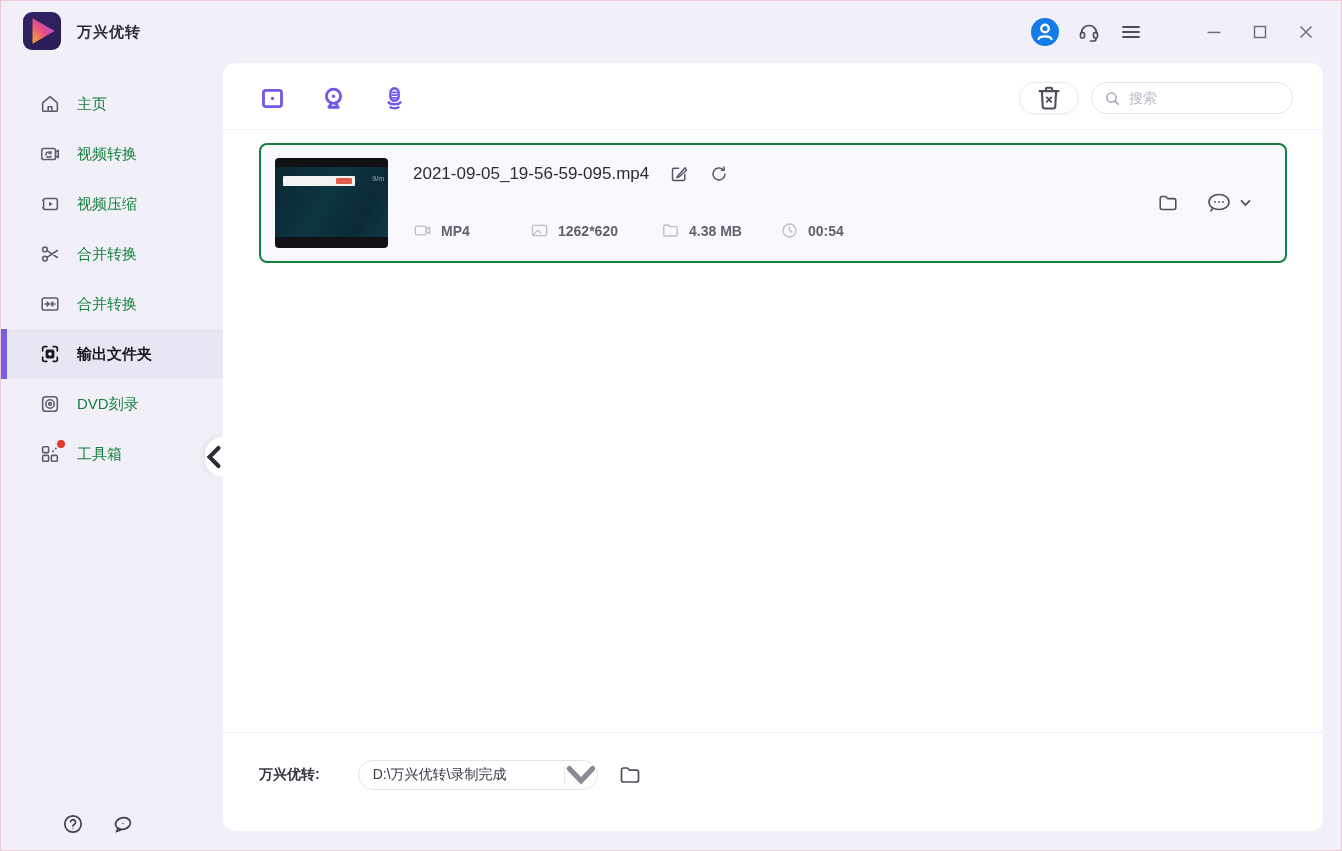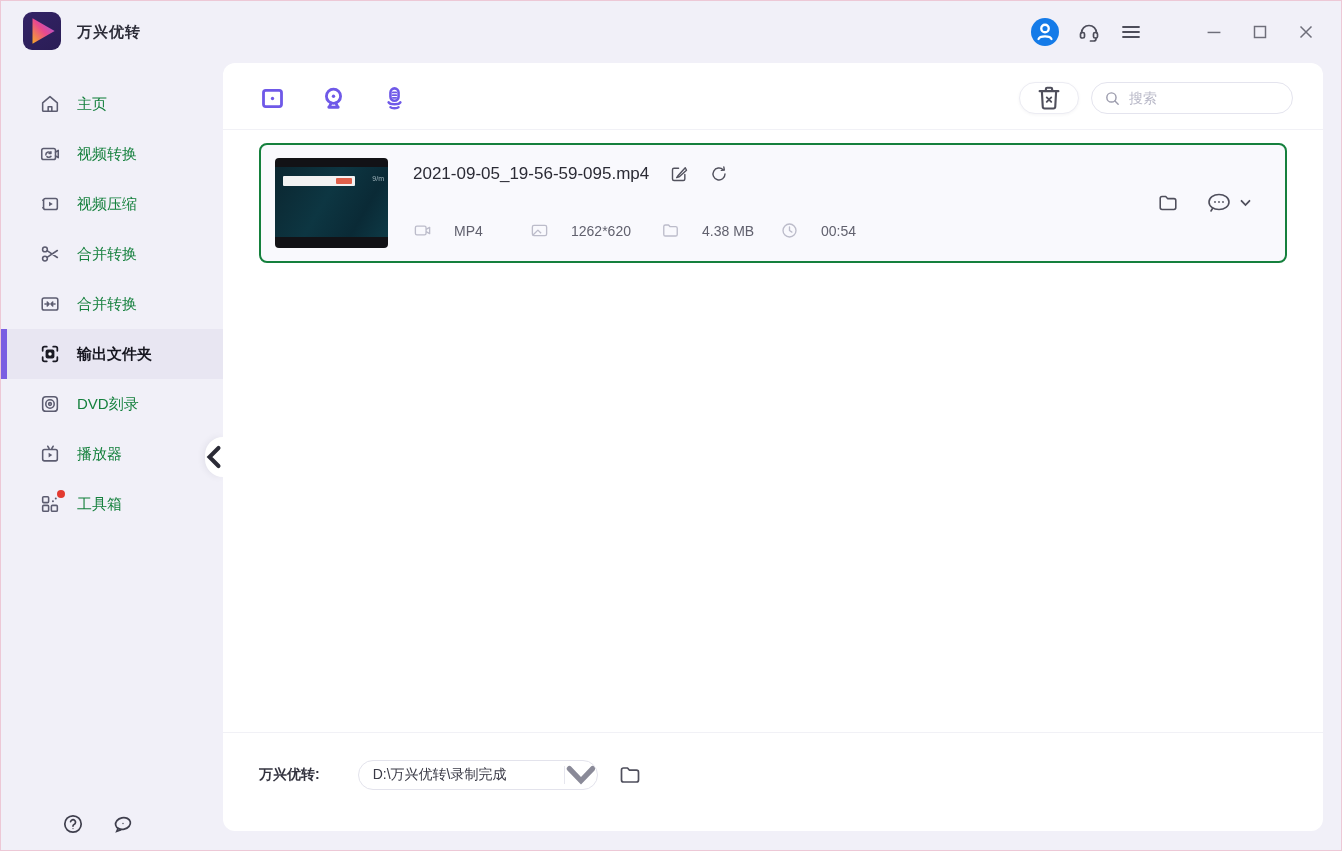--- a/index.html
+++ b/index.html
@@ -55,21 +55,21 @@
   .thumb { position:absolute; left:14px; top:13px; width:113px; height:90px; border-radius:4px; background:#121216; overflow:hidden; }
   .thumb-frame { position:absolute; left:0; right:0; top:9px; bottom:11px;
                  background:linear-gradient(120deg,#0b2630 0%,#0d3642 45%,#0a2a36 75%,#0e3a46 100%); }
   .thumb-bar { position:absolute; left:8px; top:18px; width:72px; height:10px; background:#f2f2f2; border-radius:1px; }
   .thumb-chip { position:absolute; right:3px; top:2px; width:16px; height:6px; background:#e0604a; border-radius:1px; }
   .thumb-wm { position:absolute; right:4px; top:17px; font-size:7px; color:#9fb4bc; }
   .file-head { position:absolute; left:152px; top:19px; display:flex; align-items:center; gap:20px; }
   .file-name { font-size:17px; color:#2b2b35; }
   .fh-icon { width:20px; height:20px; color:#52525e; cursor:pointer; }
   .meta-row { position:absolute; left:152px; top:76px; display:flex; align-items:center; }
-  .meta { display:flex; align-items:center; gap:22px; font-size:14px; color:#61616e; }
+  .meta { display:flex; align-items:center; gap:9px; font-size:14px; color:#61616e;font-weight:bold; }
   .meta .mico { width:19px; height:19px; color:#bcbcca; }
   .m1 { width:117px; } .m2 { width:131px; } .m3 { width:119px; }
   .card-actions { position:absolute; right:34px; top:0; height:100%; display:flex; align-items:center; gap:26px; }
   .ca-icon { width:22px; height:22px; color:#4f4f5c; cursor:pointer; }
   .more-wrap { display:flex; align-items:center; gap:7px; color:#4f4f5c; cursor:pointer; }
 
   
   .hr2 { position:absolute; top:669px; left:0; right:0; height:1px; background:#f1f1f6; }
   .footer-row { position:absolute; top:697px; left:36px; display:flex; align-items:center; }
   .out-label { font-size:14px; font-weight:bold; color:#33333f; }
@@ -205,30 +205,20 @@
           <svg viewBox="0 0 24 24" fill="none" stroke="currentColor" stroke-width="1.7">
             <rect x="4" y="4" width="16" height="16" rx="3.5"></rect>
               <circle cx="12" cy="12" r="4.6"></circle>
               <circle cx="12" cy="12" r="1.5"></circle>
           </svg>
         </span>
         <span>DVD刻录</span>
       </div>
       <div class="nav-item">
         <span class="nico">
-          <svg viewBox="0 0 24 24" fill="none" stroke="currentColor" stroke-width="1.7" stroke-linejoin="round" stroke-linecap="round">
-            <rect x="4" y="7" width="16" height="12.5" rx="2"></rect>
-              <path d="M9.5 3.5 11 6M15.5 3.5 14 6"></path>
-            <path d="M10.5 10.6l4 2.6-4 2.6z" fill="currentColor" stroke="none"></path>
-          </svg>
-        </span>
-        <span>播放器</span>
-      </div>
-      <div class="nav-item">
-        <span class="nico">
           <svg viewBox="0 0 24 24" fill="none" stroke="currentColor" stroke-width="1.7">
             <rect x="4" y="4" width="6.5" height="6.5" rx="1.2"></rect>
             <rect x="4" y="13.5" width="6.5" height="6.5" rx="1.2"></rect>
             <rect x="13.5" y="13.5" width="6.5" height="6.5" rx="1.2"></rect>
             <circle cx="15.2" cy="9" r="1.1" fill="currentColor" stroke="none"></circle>
             <circle cx="18.3" cy="6" r="1.1" fill="currentColor" stroke="none"></circle>
           </svg>
           <span class="badge-dot"></span>
         </span>
         <span>工具箱</span>

